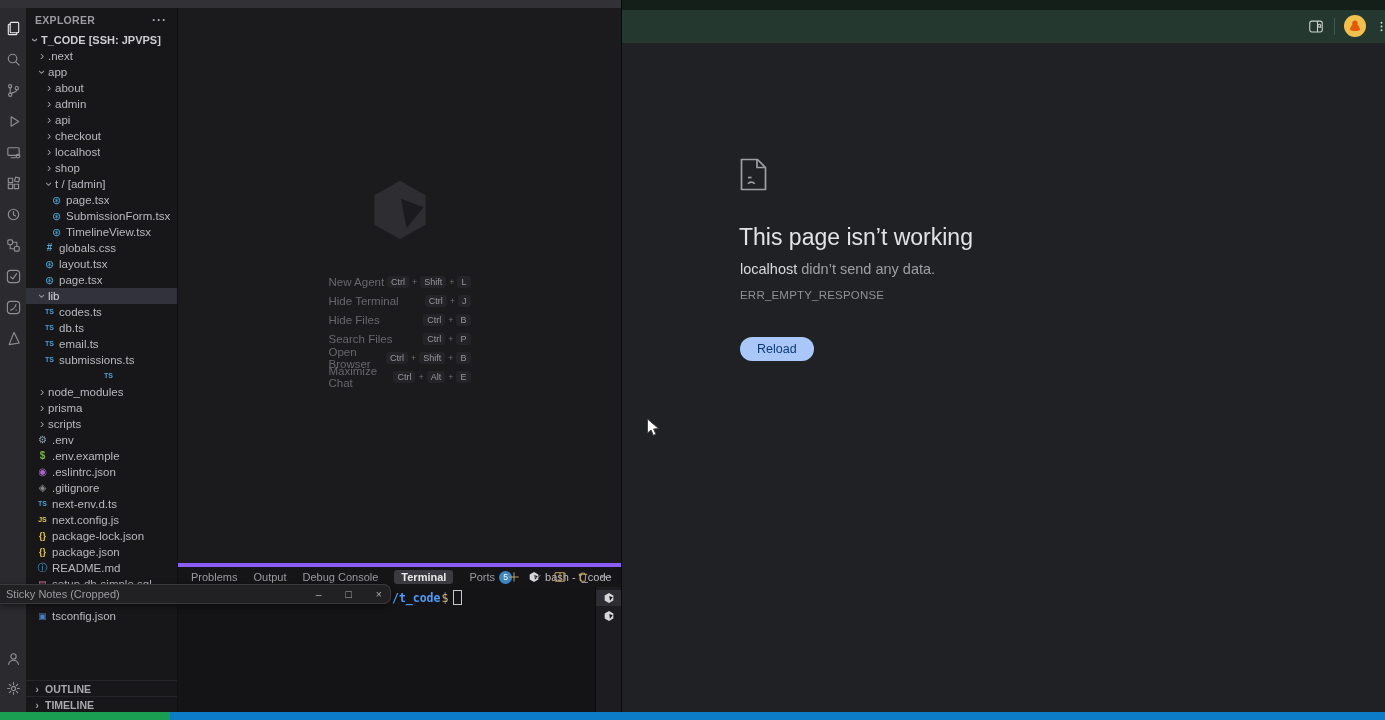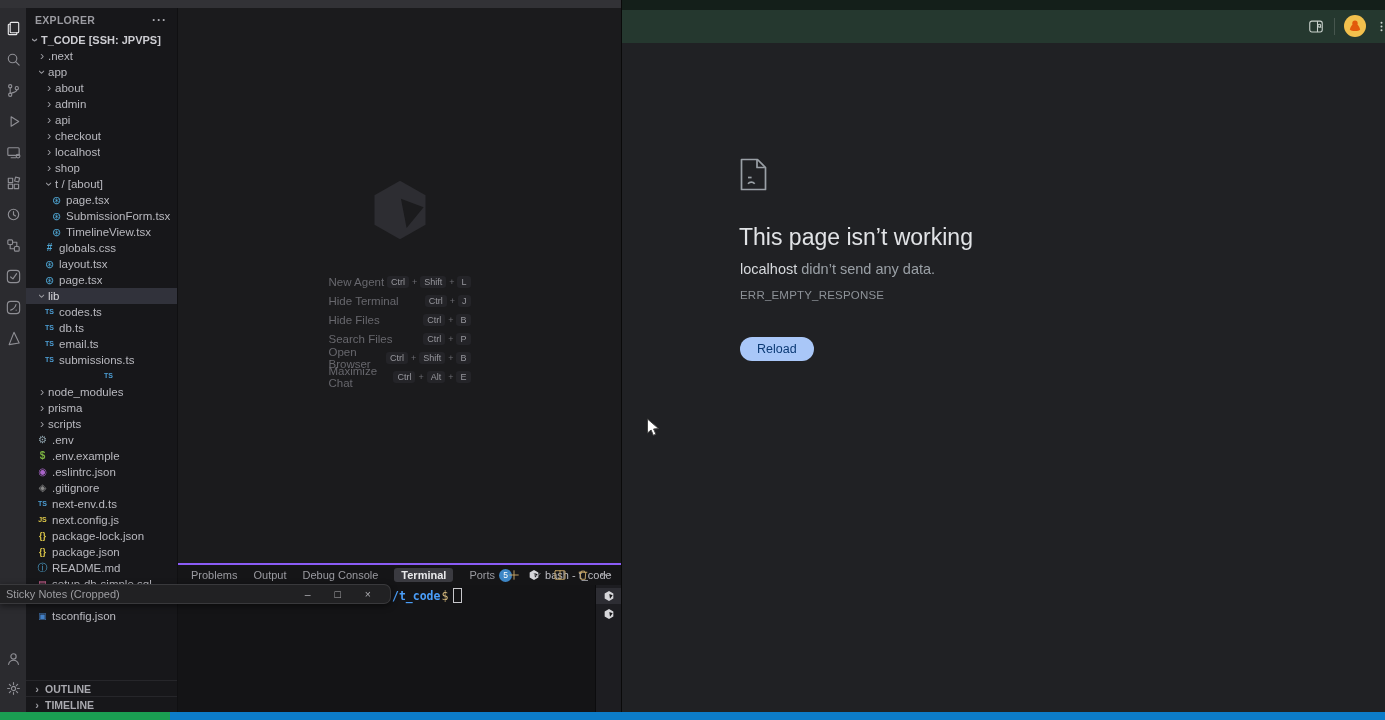--- a/index.html
+++ b/index.html
@@ -40,21 +40,21 @@
   .editor{position:absolute;left:178px;top:8px;width:443px;height:555px;background:#1b1b1d;}
   .watermark{position:absolute;left:50%;top:168px;transform:translateX(-50%);width:142px;}
   .logo{display:flex;justify-content:center;margin-bottom:28px;}
   .sc-row{display:flex;align-items:center;justify-content:space-between;height:19px;}
   .sc-label{font-size:11.5px;color:#67676d;}
   .keys{display:flex;align-items:center;}
   .key{background:#242428;border-radius:3px;padding:1px 4px;font-size:9px;color:#97979d;}
   .key-plus{font-size:9px;color:#6c6c72;margin:0 3px;}
   
   .panel{position:absolute;left:178px;top:563px;width:443px;height:149px;background:#151517;
-         border-top:2px solid #8b5cf6;box-sizing:border-box;}
+         border-top:4px solid #8b5cf6;box-sizing:border-box;}
   .panel-tabs{height:20px;display:flex;align-items:center;padding-left:13px;gap:16px;
               font-size:11px;color:#9b9ba1;position:relative;}
   .ptab{display:flex;align-items:center;gap:4px;cursor:pointer;flex:none;}
   .ptab.active{background:#3a3a40;color:#e9e9eb;border-radius:3px;padding:1px 7px;font-weight:600;}
   .badge{width:13px;height:13px;border-radius:50%;background:#3d86c6;color:#fff;font-size:8.5px;
          display:flex;align-items:center;justify-content:center;}
   .session-tab{display:flex;align-items:center;gap:5px;color:#bcbcc2;cursor:pointer;flex:none;}
   .panel-actions{position:absolute;right:8px;top:0;height:20px;display:flex;align-items:center;gap:9px;}
   .pa-icon{display:flex;cursor:pointer;}
   .panel-body{position:absolute;top:20px;left:0;right:0;bottom:0;background:#141416;}
@@ -64,21 +64,21 @@
   .p-sym{color:#d7ba7d;margin-left:1px;}
   .p-cursor{width:7px;height:13px;border:1px solid #c8c8cc;margin-left:5px;display:inline-block;}
   .hint{position:absolute;left:159px;top:135px;font-size:10.5px;color:#8d7b76;}
   .sessions{position:absolute;right:0;top:0;bottom:0;width:26px;background:#1d1d21;border-left:1px solid #0c0c0e;
             display:flex;flex-direction:column;align-items:center;padding-top:3px;gap:2px;box-sizing:border-box;}
   .sess{width:100%;height:16px;display:flex;align-items:center;justify-content:center;color:#d6d6da;cursor:pointer;}
   .sess.active{background:#2d2d33;}
   
   .sticky{position:absolute;left:0;top:584px;width:391px;height:20px;background:#212123;z-index:6;
           border:1px solid #39393c;border-left:none;border-radius:0 7px 7px 0;box-sizing:border-box;
-          display:flex;align-items:center;justify-content:space-between;padding:0 17px 0 6px;
+          display:flex;align-items:center;justify-content:space-between;padding:0 6px 0 6px;
           box-shadow:0 2px 6px rgba(0,0,0,.5);}
   .sticky-title{font-size:11px;color:#9d9da1;}
   .win-btns{display:flex;gap:24px;align-items:center;color:#aeaeb2;font-size:10.5px;margin-right:2px;}
   .win-btns span{cursor:pointer;line-height:10px;}
   
   .browser{position:absolute;left:621px;top:0;width:764px;height:712px;background:#202124;
            border-left:1px solid #0a0a0a;box-sizing:border-box;}
   .b-strip{height:10px;background:#141f1a;}
   .b-toolbar{height:33px;background:#25382f;position:relative;}
   .addr{position:absolute;left:-8px;top:3px;height:26px;width:678px;background:#1a2a23;border-radius:13px;
@@ -239,21 +239,21 @@
           <div class="row" style="padding-left: 17px;">
             <span class="chev">›</span>
             <span class="label">localhost</span>
           </div>
           <div class="row" style="padding-left: 17px;">
             <span class="chev">›</span>
             <span class="label">shop</span>
           </div>
           <div class="row" style="padding-left: 17px;">
             <span class="chev open">›</span>
-            <span class="label">t / [about]</span>
+            <span class="label">t / [admin]</span>
           </div>
           <div class="row" style="padding-left: 24px;">
             <span class="ficon" style="font-size: 11px; color: rgb(79, 167, 213);">⊛</span>
             <span class="label">page.tsx</span>
           </div>
           <div class="row" style="padding-left: 24px;">
             <span class="ficon" style="font-size: 11px; color: rgb(79, 167, 213);">⊛</span>
             <span class="label">SubmissionForm.tsx</span>
           </div>
           <div class="row" style="padding-left: 24px;">

